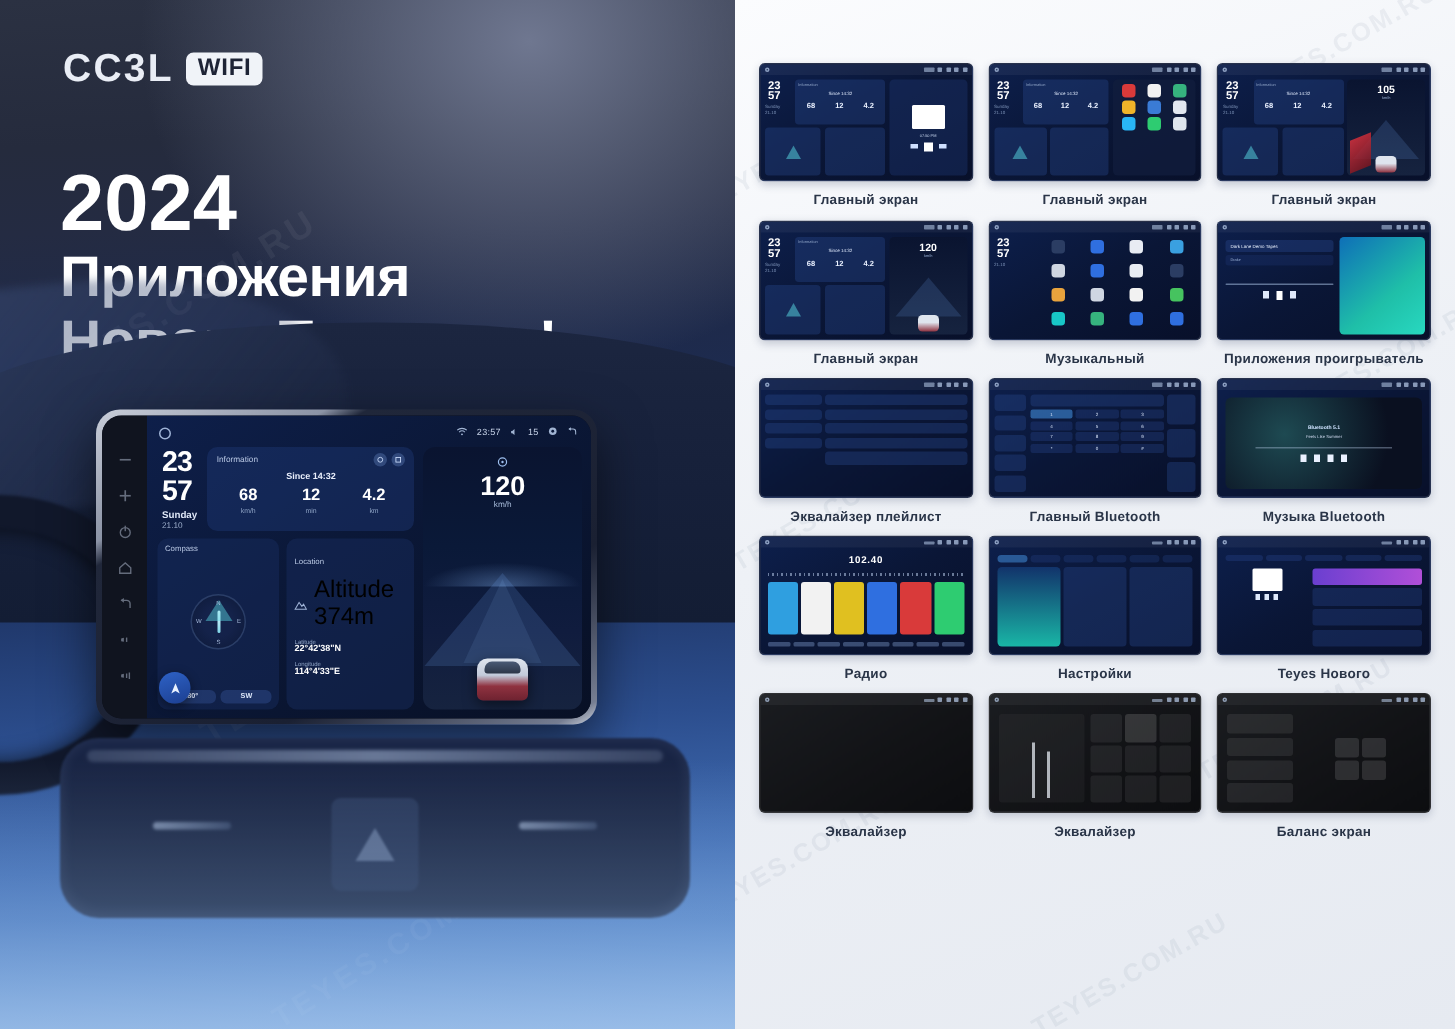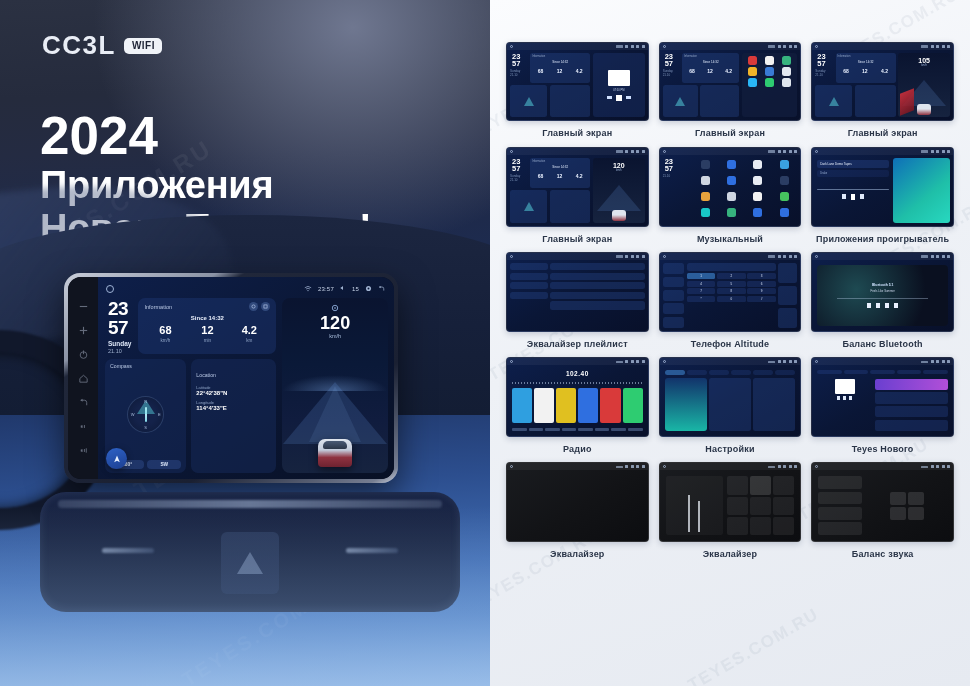--- a/index.html
+++ b/index.html
@@ -28,21 +28,21 @@
   .hero-wm.w2 { left: 120px; top: 420px; }
   .hero-wm.w3 { left: 170px; top: 620px; font-size: 20px; }
 
   .logo { position: absolute; left: 42px; top: 30px; display: flex; align-items: center; gap: 8px; }
   .logo-text {
     color: #e9edf5; font-size: 26px; font-weight: 700;
     letter-spacing: 1.5px;
   }
   .logo-badge {
     background: #f0f3f8; color: #1e2436; border-radius: 5px;
-    font-size: 10px; font-weight: 700; letter-spacing: .5px;
+    font-size: 16px; font-weight: 700; letter-spacing: .5px;
     padding: 3px 7px 3px 8px; line-height: 1;
   }
 
   .headline { position: absolute; left: 40px; top: 88px; }
   .headline .year {
     color: #ffffff; font-size: 53px; font-weight: 700; line-height: 1.06;
     letter-spacing: 0px;
     margin-top: 20px;
   }
   .headline .l1, .headline .l2 {
@@ -476,20 +476,31 @@
                       </div>
                     </div>
                     <div class="compass-read">
                       <span>180°</span>
                       <span>SW</span>
                     </div>
                   </div>
 
                   <div class="loc-card">
                     <span class="card-ttl">Location</span>
+                    <div class="loc-alt">
+                      <span class="mt">
+                        <svg width="9" height="7" viewBox="0 0 12 9">
+                            <path d="M1 8L4.5 2L7 5.5L8.5 3.5L11 8Z" fill="none" stroke="#9fb3d6" stroke-width=".9"></path>
+                          </svg>
+                      </span>
+                      <span>
+                        <span class="lk" style="display:block">Altitude</span>
+                        <span class="lv" style="display:block">374m</span>
+                      </span>
+                    </div>
                     <div class="loc-item">
                       <div class="lk">Latitude</div>
                       <div class="lv">22°42'38"N</div>
                     </div>
                     <div class="loc-item">
                       <div class="lk">Longitude</div>
                       <div class="lv">114°4'33"E</div>
                     </div>
                   </div>
                 </div>
@@ -876,21 +887,21 @@
                   <div style="background:rgba(40,70,140,.35);border-radius:1.5px;text-align:center;color:#d7e3f7;font-size:3px;padding:1px 0">#</div>
         </div>
       </div>
       <div style="width:14%" class="mini-col">
                 <div class="mini-card" style="flex:1"></div>
                 <div class="mini-card" style="flex:1"></div>
                 <div class="mini-card" style="flex:1"></div>
               </div>
             </div>
     </div>
-    <div class="caption">Телефон Altitude</div>
+    <div class="caption">Главный Bluetooth</div>
         </div>
         <div class="cell">
     <div class="thumb ">
       <div class="tbar">
         <span class="dot"></span>
         <span class="rts">
                 <i class="wt"></i>
                 <i></i>
                 <i></i>
                 <i></i>
@@ -904,21 +915,21 @@
         <div style="height:1px;width:70%;background:rgba(200,220,250,.35);margin-top:3px"></div>
         <div style="display:flex;gap:5px;margin-top:2px">
           <i style="display:block;width:4px;height:5px;background:#eaf1ff"></i>
                   <i style="display:block;width:4px;height:5px;background:#eaf1ff"></i>
                   <i style="display:block;width:4px;height:5px;background:#eaf1ff"></i>
                   <i style="display:block;width:4px;height:5px;background:#eaf1ff"></i>
         </div>
       </div>
             </div>
     </div>
-    <div class="caption">Баланс Bluetooth</div>
+    <div class="caption">Музыка Bluetooth</div>
         </div>
         <div class="cell">
     <div class="thumb ">
       <div class="tbar">
         <span class="dot"></span>
         <span class="rts">
                 <i class="wt"></i>
                 <i></i>
                 <i></i>
                 <i></i>
@@ -1119,17 +1130,17 @@
           <div style="display:grid;grid-template-columns:1fr 1fr;gap:2px;width:34px;height:28px">
             <div style="background:rgba(255,255,255,.12);border-radius:2px"></div>
                     <div style="background:rgba(255,255,255,.12);border-radius:2px"></div>
                     <div style="background:rgba(255,255,255,.12);border-radius:2px"></div>
                     <div style="background:rgba(255,255,255,.12);border-radius:2px"></div>
           </div>
         </div>
       </div>
             </div>
     </div>
-    <div class="caption">Баланс звука</div>
+    <div class="caption">Баланс экран</div>
         </div>
       </div>
   </section>
 </div>
 
 </body></html>

